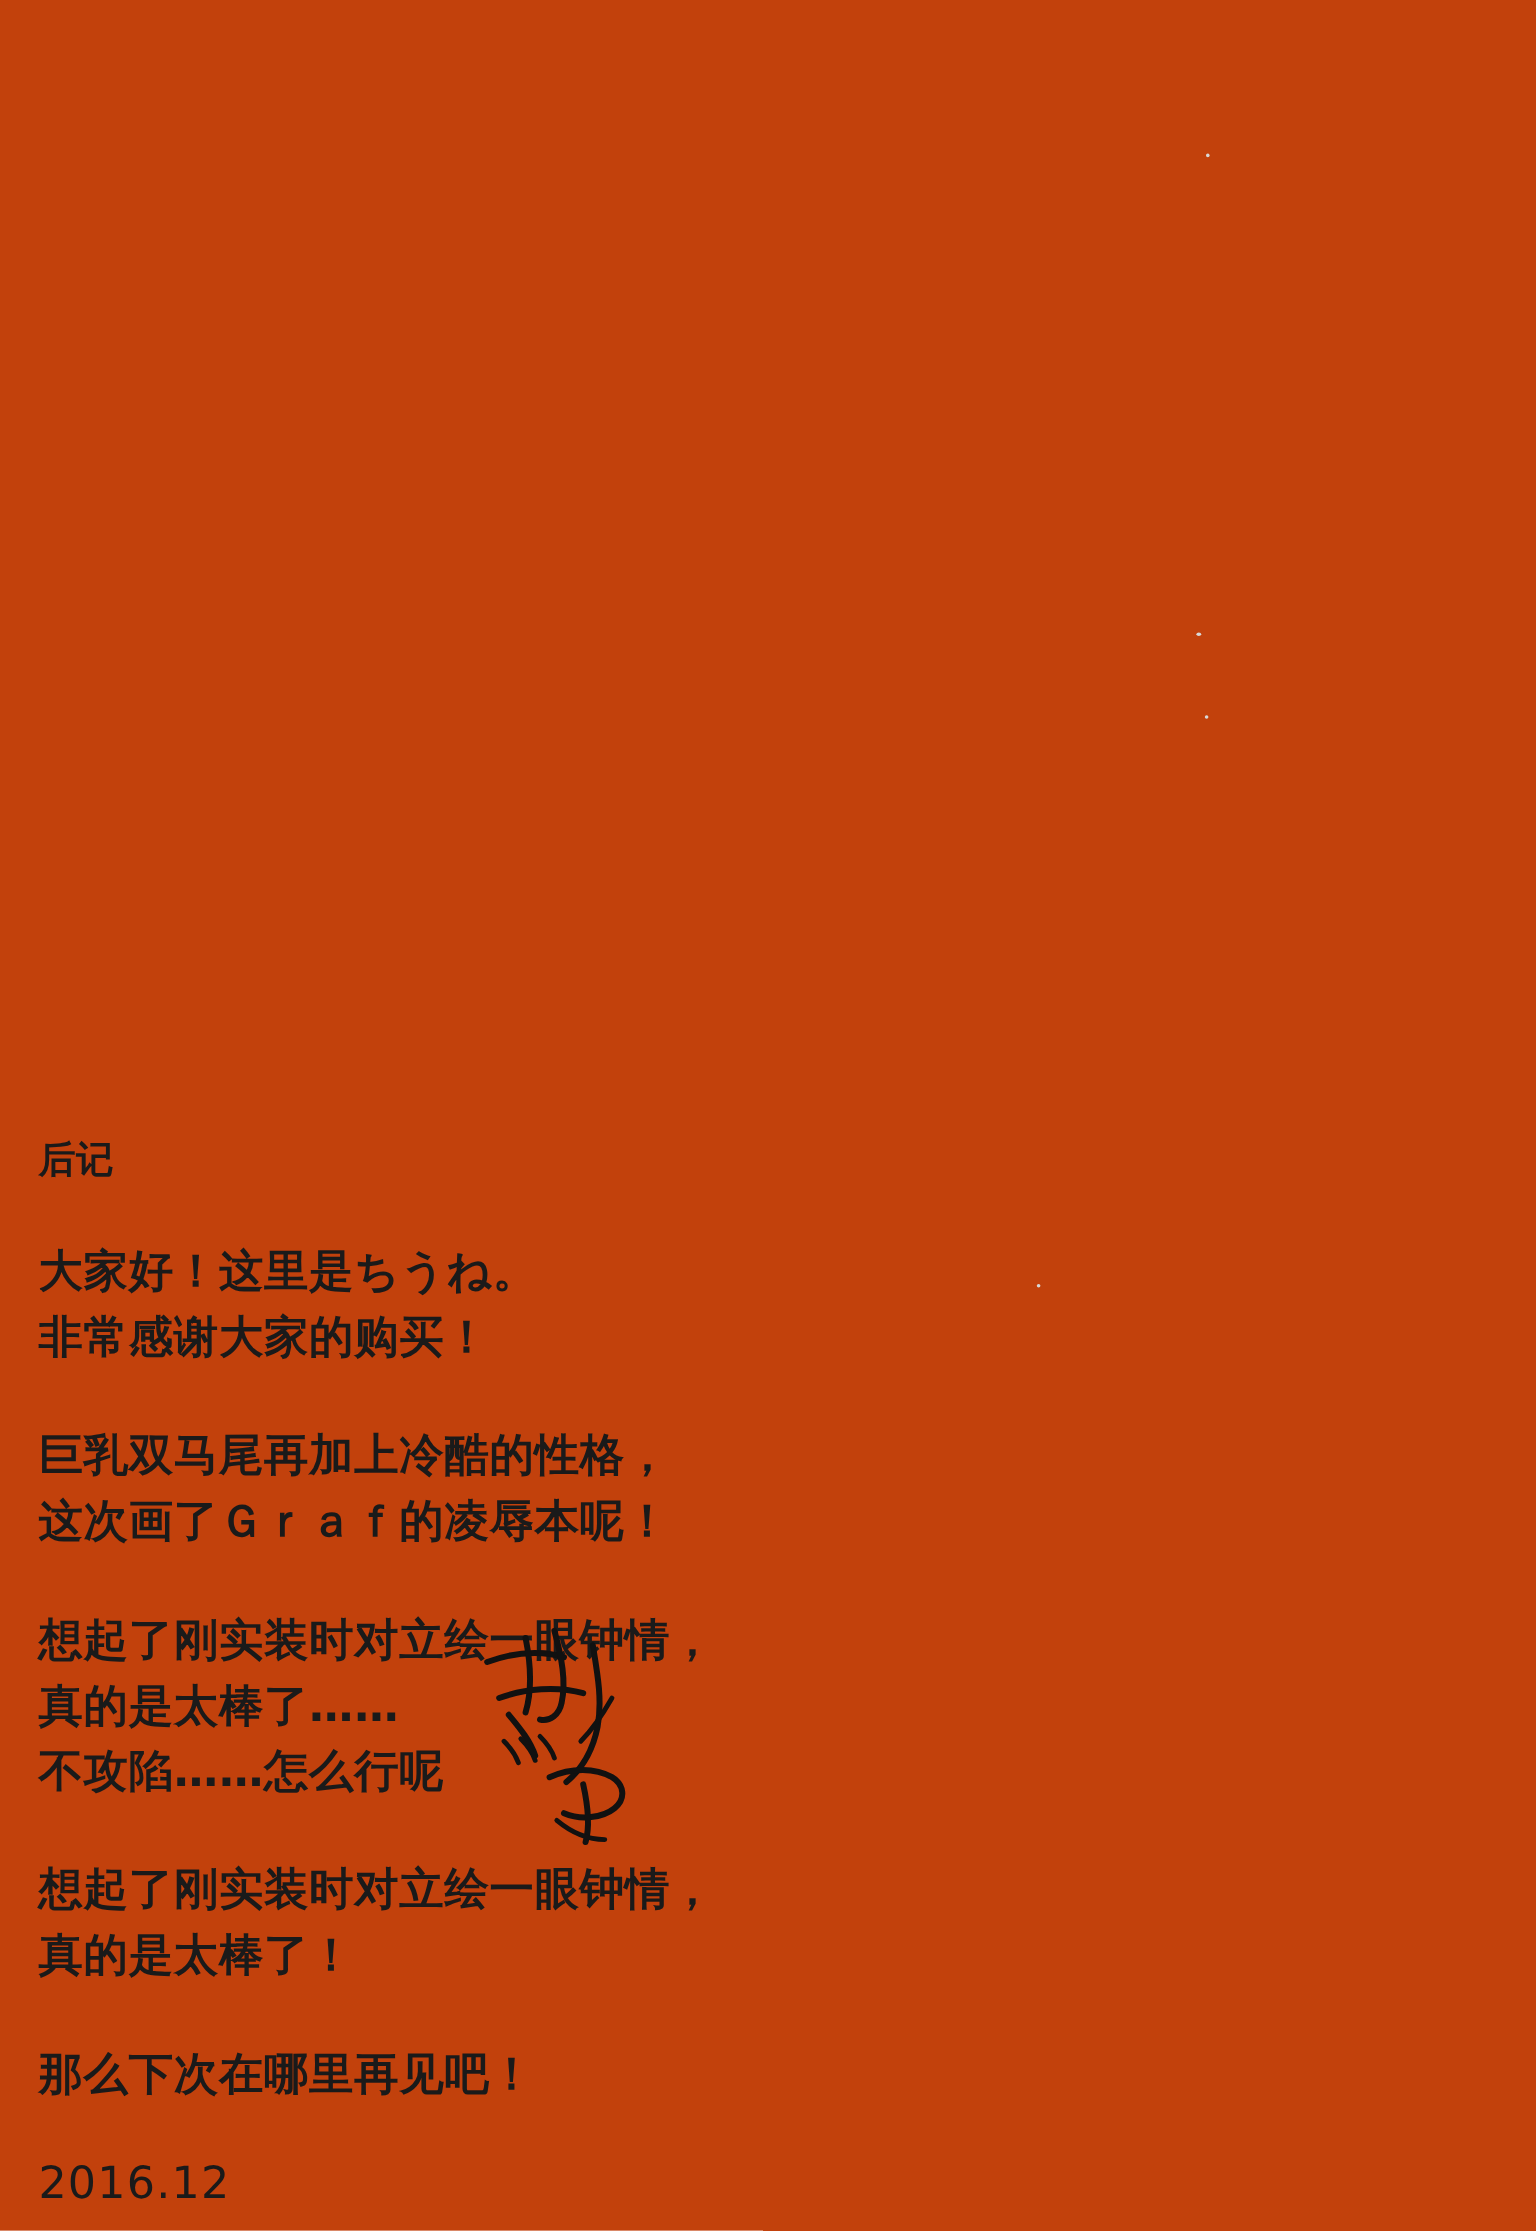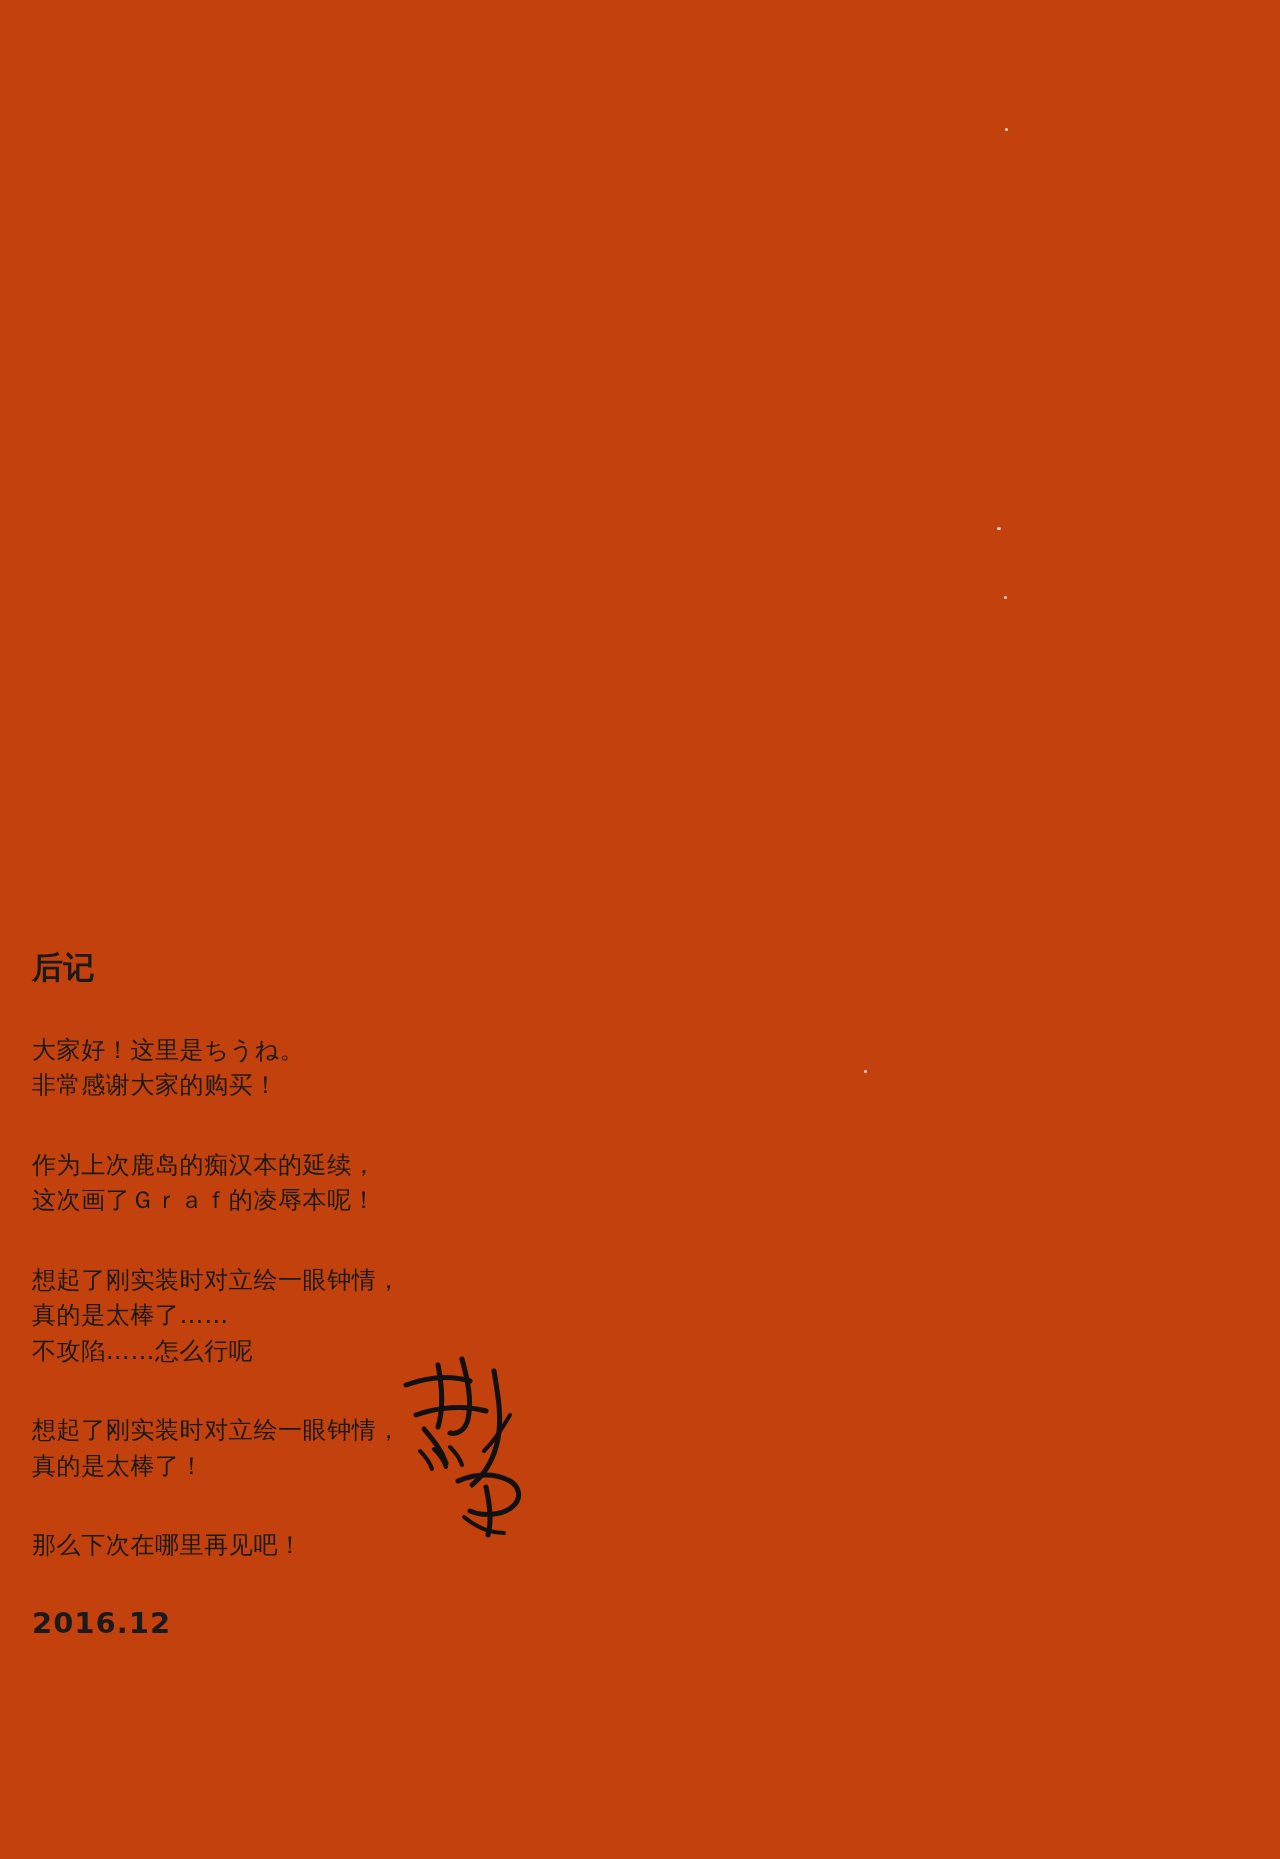--- a/index.html
+++ b/index.html
@@ -23,33 +23,33 @@
     color: #1a1a1a;
   }
   .heading {
     font-size: 31px;
     font-weight: bold;
     line-height: 1.25;
     letter-spacing: 0.5px;
     margin: 0 0 46px 0;
   }
   .para {
-    font-size: 24px;
-    font-weight: normal;
+    font-size: 37px;
+    font-weight: bold;
     line-height: 1.48;
     letter-spacing: 0.6px;
     margin: 0 0 44px 0;
     white-space: pre-line;
   }
   .para.last {
     margin-bottom: 42px;
   }
   .date {
-    font-size: 29px;
-    font-weight: bold;
+    font-size: 37px;
+    font-weight: normal;
     letter-spacing: 1px;
     margin: 0;
   }
   .signature {
     position: absolute;
     left: 398px;
     top: 1355px;
     width: 150px;
     height: 185px;
     pointer-events: none;
@@ -68,21 +68,21 @@
   <div class="speck" style="left:1005px; top:128px; width:3px; height:3px;"></div>
   <div class="speck" style="left:997px; top:527px; width:4px; height:3px;"></div>
   <div class="speck" style="left:1004px; top:596px; width:3px; height:3px;"></div>
   <div class="speck" style="left:864px; top:1070px; width:3px; height:3px;"></div>
 
   <div class="afterword">
     <h1 class="heading">后记</h1>
 
     <p class="para">大家好！这里是ちうね。
 非常感谢大家的购买！</p>
-    <p class="para">作为上次鹿岛的痴汉本的延续，
+    <p class="para">巨乳双马尾再加上冷酷的性格，
 这次画了Ｇｒａｆ的凌辱本呢！</p>
     <p class="para">想起了刚实装时对立绘一眼钟情，
 真的是太棒了……
 不攻陷……怎么行呢</p>
     <p class="para">想起了刚实装时对立绘一眼钟情，
 真的是太棒了！</p>
     <p class="para last">那么下次在哪里再见吧！</p>
 
     <p class="date">2016.12</p>
   </div>

